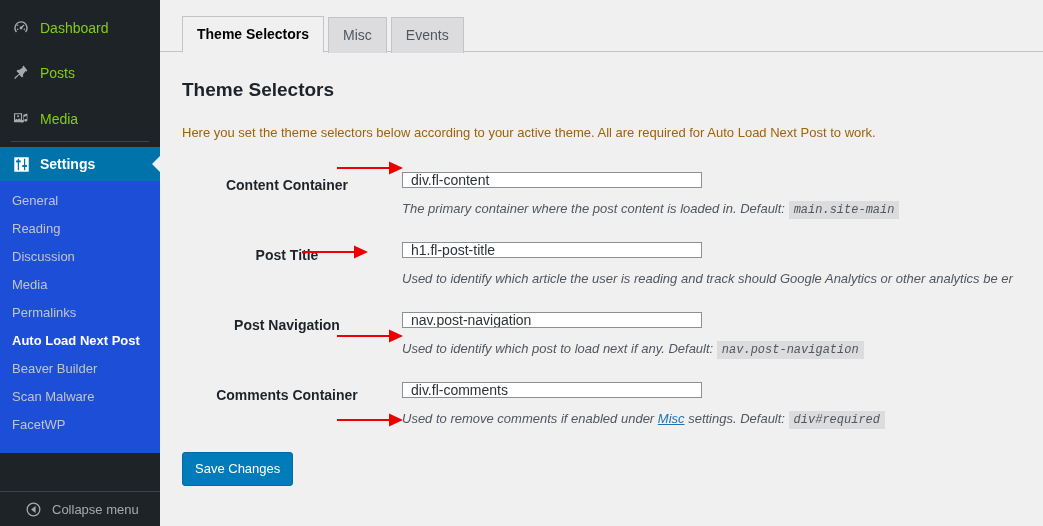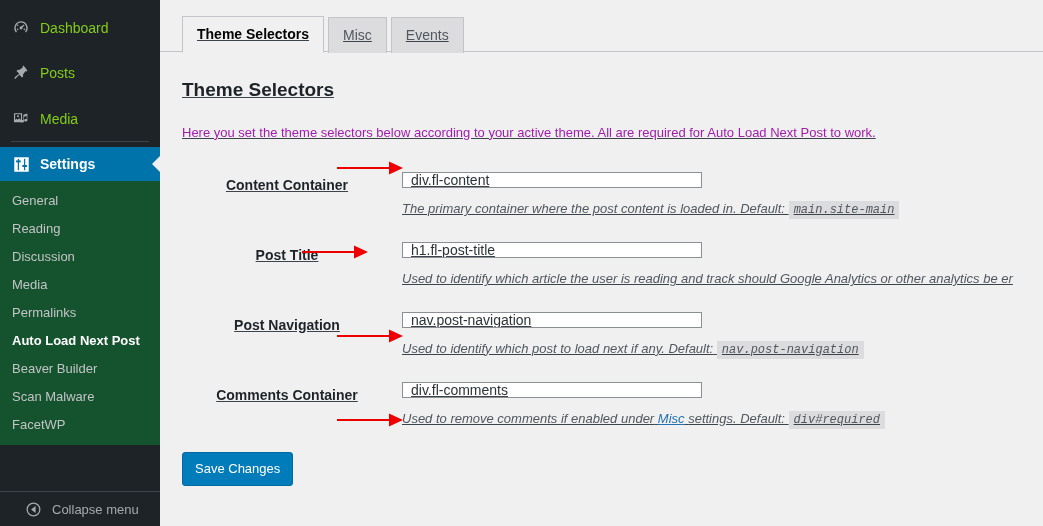--- a/index.html
+++ b/index.html
@@ -77,22 +77,22 @@
   .menu-top.current .mt-icon { color: #fff; }
 
   .menu-spacer { height: 11px; }
   .menu-sep {
     height: 1px;
     background: #3c434a;
     margin: 5px 11px 5px 11px;
   }
 
   .submenu {
-    background: #14532d;
-    padding: 6px 0 6px 0;
+    background: #1d4ed8;
+    padding: 6px 0 14px 0;
   }
   .submenu-item {
     display: block;
     color: #c3c4c7;
     font-size: 13px;
     line-height: 1;
     padding: 7px 0 8px 12px;
     cursor: pointer;
   }
   .submenu-item.current {
@@ -122,21 +122,20 @@
     height: 526px;
     background: #f0f0f1;
     position: relative;
     overflow: hidden;
   }
 
   .content-wrap {
     padding: 10px 0 4px 22px;
     position: relative;
     height: 100%;
-    text-decoration: underline;
   }
 
   
   .nav-tabs {
     position: relative;
     height: 42px;
     display: flex;
     align-items: flex-end;
     margin-left: -2px;
     padding-left: 2px;
@@ -173,21 +172,21 @@
   
   .page-title {
     font-size: 19px;
     font-weight: 600;
     color: #1d2327;
     margin: 26px 0 0 0;
     line-height: 1.3;
   }
   .page-desc {
     font-size: 13px;
-    color: #a21caf;
+    color: #a16207;
     margin: 20px 0 0 0;
     line-height: 1.5;
     white-space: nowrap;
   }
 
   
   .form-table {
     margin-top: 22px;
     width: 100%;
     border-collapse: collapse;

